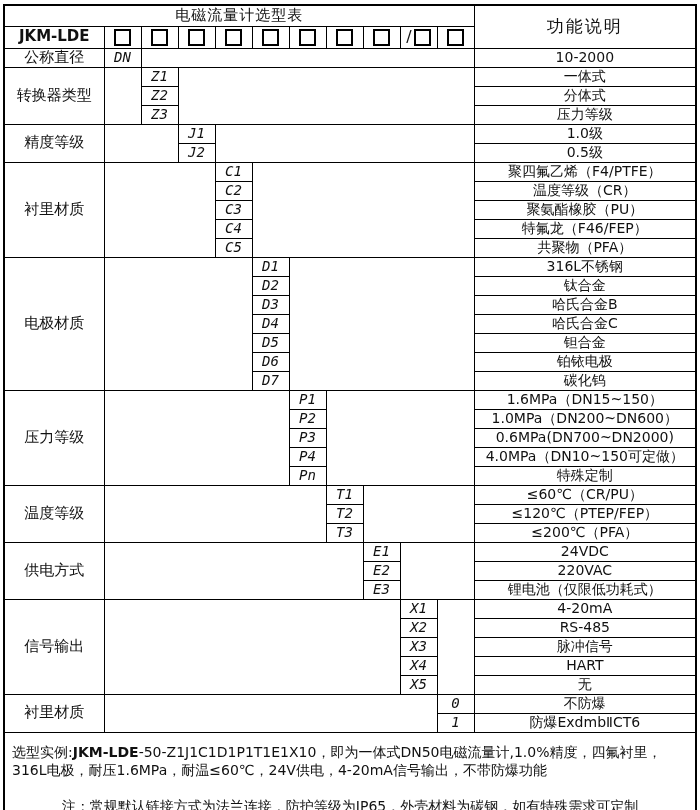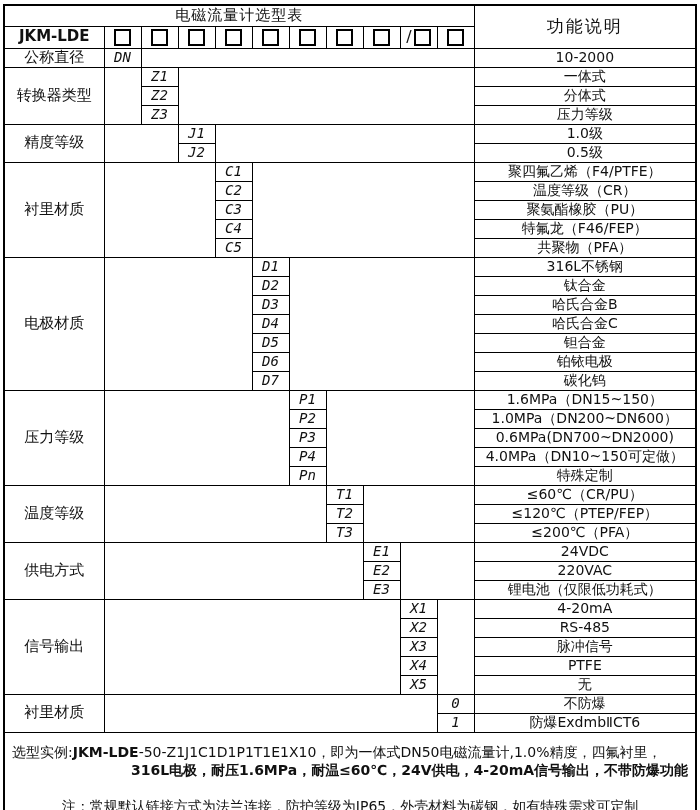--- a/index.html
+++ b/index.html
@@ -29,21 +29,21 @@
   span.cbx{
     display:inline-block;width:13px;height:13px;
     border:2px solid #000;vertical-align:middle;background:#fff;
   }
   span.slash{font-size:16px;margin-right:2px;vertical-align:middle;}
   td.footer-cell{
     text-align:left;padding:10px 7px;white-space:normal;
     font-size:14px;line-height:1.35;vertical-align:top;
   }
   .ex-line1{text-align:left;}
-  .ex-line2{text-align:right;font-weight:bold;}
+  .ex-line2{text-align:left;}
   .note-line{text-align:center;margin-top:17px;}
   b.model-b{font-family:"DejaVu Sans",sans-serif;}
 </style>
 </head>
 <body>
 
 <div class="sheet">
   <table class="sel">
     <colgroup>
       <col style="width:100px">
@@ -232,21 +232,21 @@
         <tr class="r-data">
           <td class="code">X2</td>
           <td class="desc">RS-485</td>
         </tr>
         <tr class="r-data">
           <td class="code">X3</td>
           <td class="desc">脉冲信号</td>
         </tr>
         <tr class="r-data">
           <td class="code">X4</td>
-          <td class="desc">PTFE</td>
+          <td class="desc">HART</td>
         </tr>
         <tr class="r-data">
           <td class="code">X5</td>
           <td class="desc">无</td>
         </tr>
         <tr class="r-data">
           <td class="cat" rowspan="2">衬里材质</td>
           <td class="filler" rowspan="2" colspan="9"></td>
           <td class="code">0</td>
           <td class="desc">不防爆</td>

